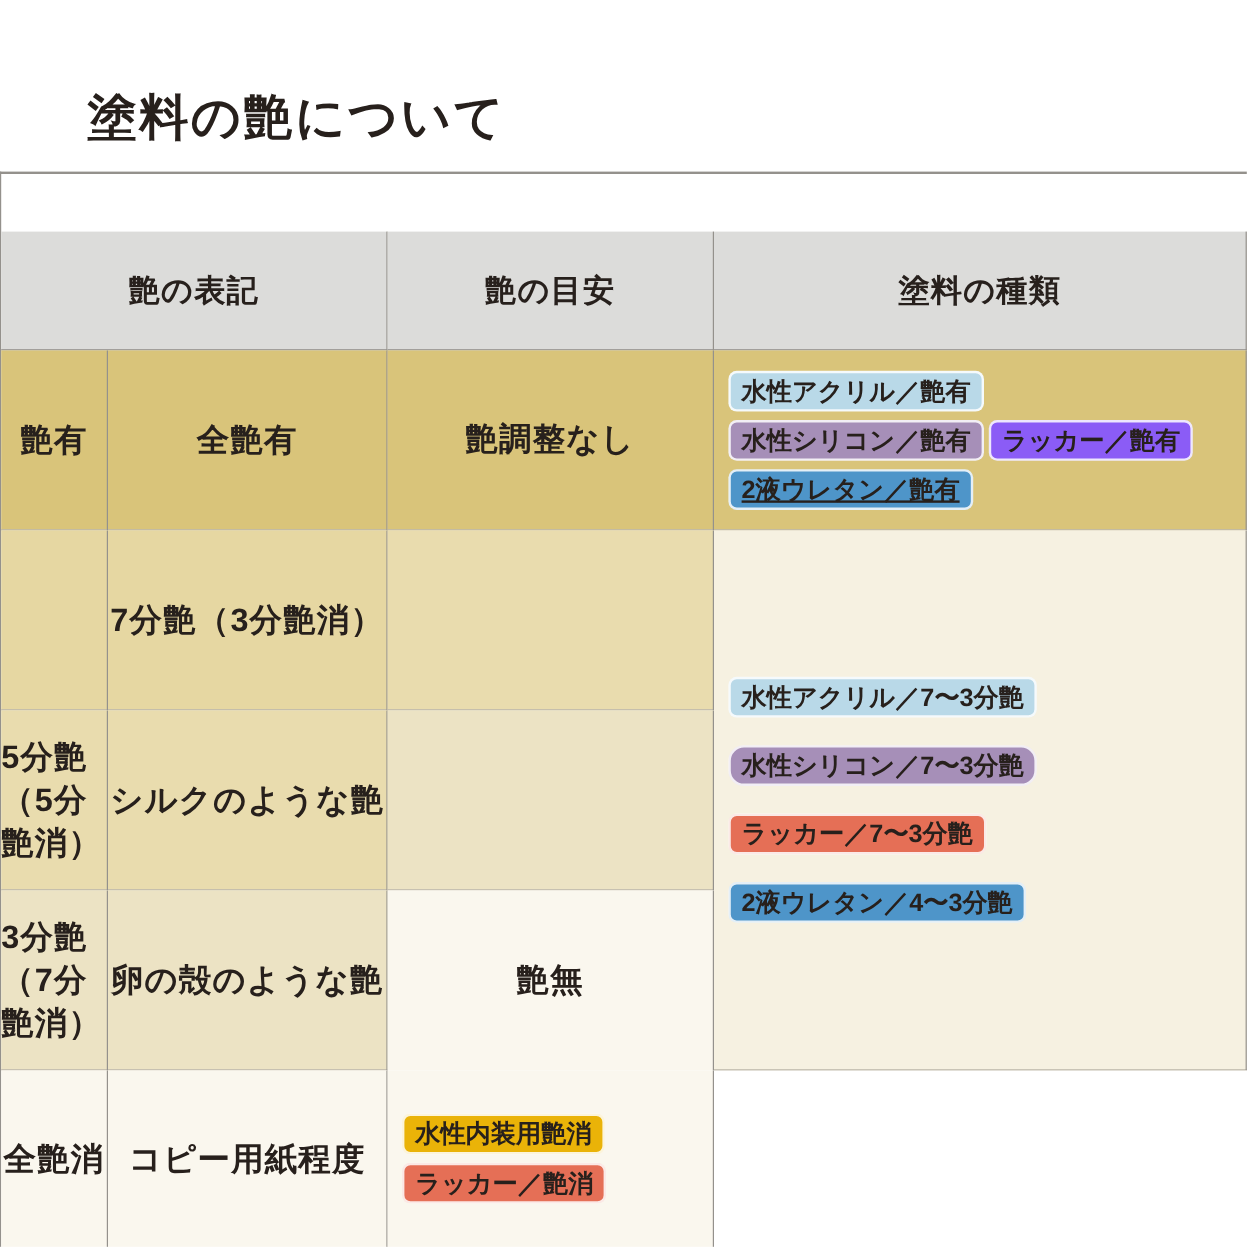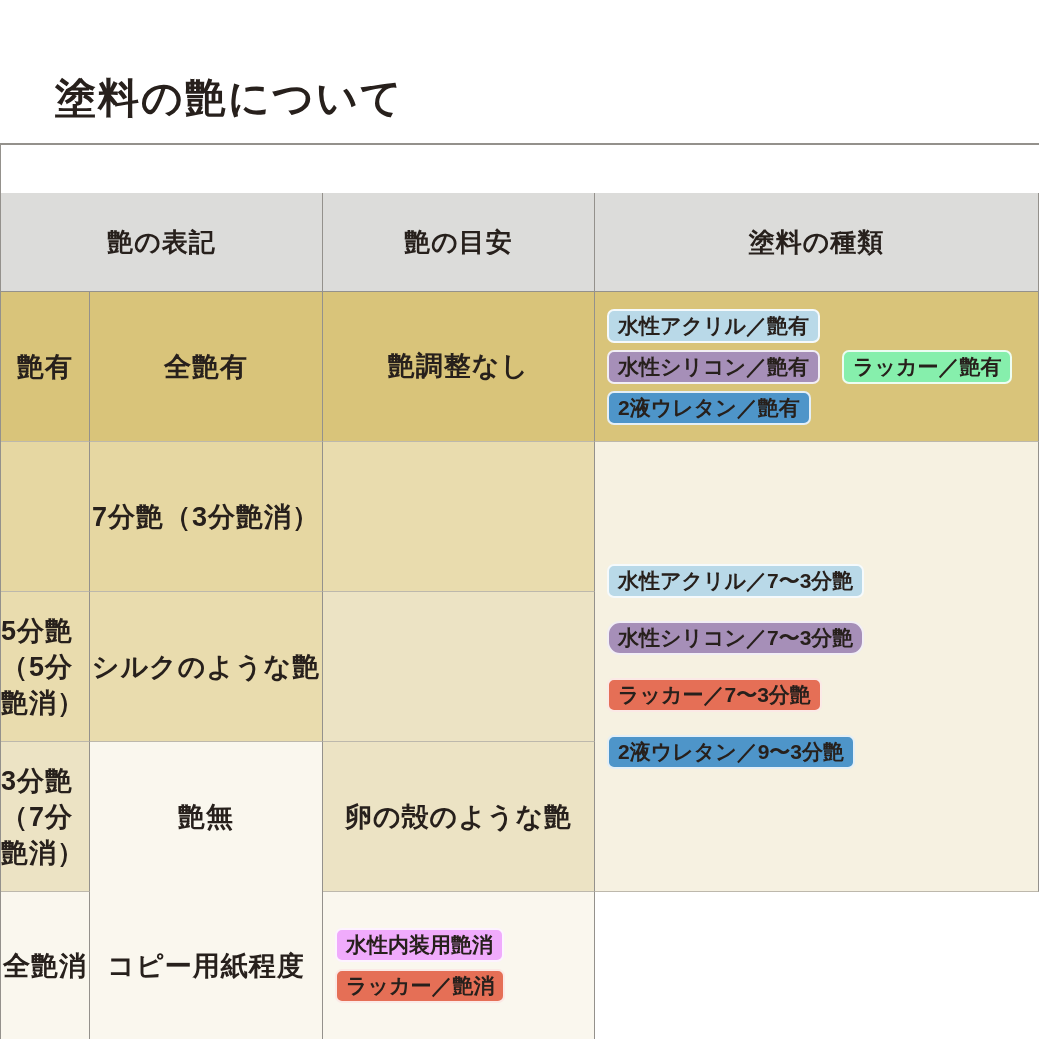--- a/index.html
+++ b/index.html
@@ -5,21 +5,21 @@
   html,body { margin:0; padding:0; }
   body {
     width:1039px; height:1039px;
     background:#ffffff;
     font-family:"Liberation Sans","DejaVu Sans",sans-serif;
     color:var(--text_color);
     overflow:hidden;
     position:relative;
   }
   .page-title {
-    position:absolute; top:44px; left:55px;
+    position:absolute; top:44px; left:73px;
     font-size:41px; font-weight:bold;
     letter-spacing:2px;
     color:var(--text_color);
   }
   .gloss-table {
     position:absolute; top:143px; left:0; right:0; bottom:0;
     display:grid;
     grid-template-columns:89px 233px 272px 1fr;
     grid-template-rows:147px 150px 150px 150px 150px 1fr;
     border-top:2px solid var(--line_dark);
@@ -44,21 +44,21 @@
   .bg-r4 { background:var(--row4_bg); }
   .bg-r5 { background:var(--row5_bg); }
   .bg-merged { background:var(--merged_bg); }
   .last { border-bottom:none; }
   .guide-2line { line-height:1.65; }
   .paints-cell {
     justify-content:flex-start;
     padding:0 8px 0 12px;
     flex-wrap:wrap;
     align-content:center;
-    gap:7px 22px;
+    gap:7px 4px;
   }
   .paints-merged {
     grid-column:4; grid-row:3 / 6;
     flex-direction:column;
     align-items:flex-start;
     justify-content:center;
     gap:23px;
     padding-left:12px;
   }
   .badge {
@@ -86,43 +86,43 @@
   <div class="cell header">塗料の種類</div>
 
   <div class="cell bg-r1">艶有</div>
   <div class="cell bg-r1">全艶有</div>
   <div class="cell bg-r1 guide-2line">
     <span>艶調整なし</span>
   </div>
   <div class="cell bg-r1 paints-cell">
     <span class="badge" style="background: rgb(185, 217, 232);">水性アクリル／艶有</span>
     <span class="badge" style="background: rgb(166, 143, 184);">水性シリコン／艶有</span>
-    <span class="badge" style="background: #86efac;">ラッカー／艶有</span>
-    <span class="badge" style="background: rgb(78, 149, 201);">2液ウレタン／艶有</span>
+    <span class="badge" style="background: #8b5cf6;">ラッカー／艶有</span>
+    <span class="badge" style="background: rgb(78, 149, 201); text-decoration: underline;">2液ウレタン／艶有</span>
   </div>
 
   <div class="cell bg-r2"></div>
   <div class="cell bg-r2">7分艶（3分艶消）</div>
 
   <div class="cell bg-merged paints-merged">
     <span class="badge" style="background: rgb(185, 217, 232);">水性アクリル／7〜3分艶</span>
     <span class="badge" style="background: rgb(166, 143, 184); border-radius: 13px;">水性シリコン／7〜3分艶</span>
     <span class="badge" style="background: rgb(229, 111, 86);">ラッカー／7〜3分艶</span>
-    <span class="badge" style="background: rgb(78, 149, 201);">2液ウレタン／9〜3分艶</span>
+    <span class="badge" style="background: rgb(78, 149, 201);">2液ウレタン／4〜3分艶</span>
   </div>
 
   <div class="cell bg-r3"></div>
   <div class="cell bg-r3">5分艶（5分艶消）</div>
   <div class="cell bg-r3">シルクのような艶</div>
 
   <div class="cell bg-r4"></div>
   <div class="cell bg-r4">3分艶（7分艶消）</div>
+  <div class="cell bg-r4">卵の殻のような艶</div>
+
   <div class="cell bg-r5 last">艶無</div>
-
-  <div class="cell bg-r4">卵の殻のような艶</div>
   <div class="cell bg-r5 last">全艶消</div>
   <div class="cell bg-r5 last">コピー用紙程度</div>
   <div class="cell bg-r5 last paints-cell">
-    <span class="badge" style="background: #f0abfc;">水性内装用艶消</span>
+    <span class="badge" style="background: #eab308;">水性内装用艶消</span>
     <span class="badge" style="background: rgb(229, 111, 86);">ラッカー／艶消</span>
   </div>
 
 </div>
 
 </body></html>

